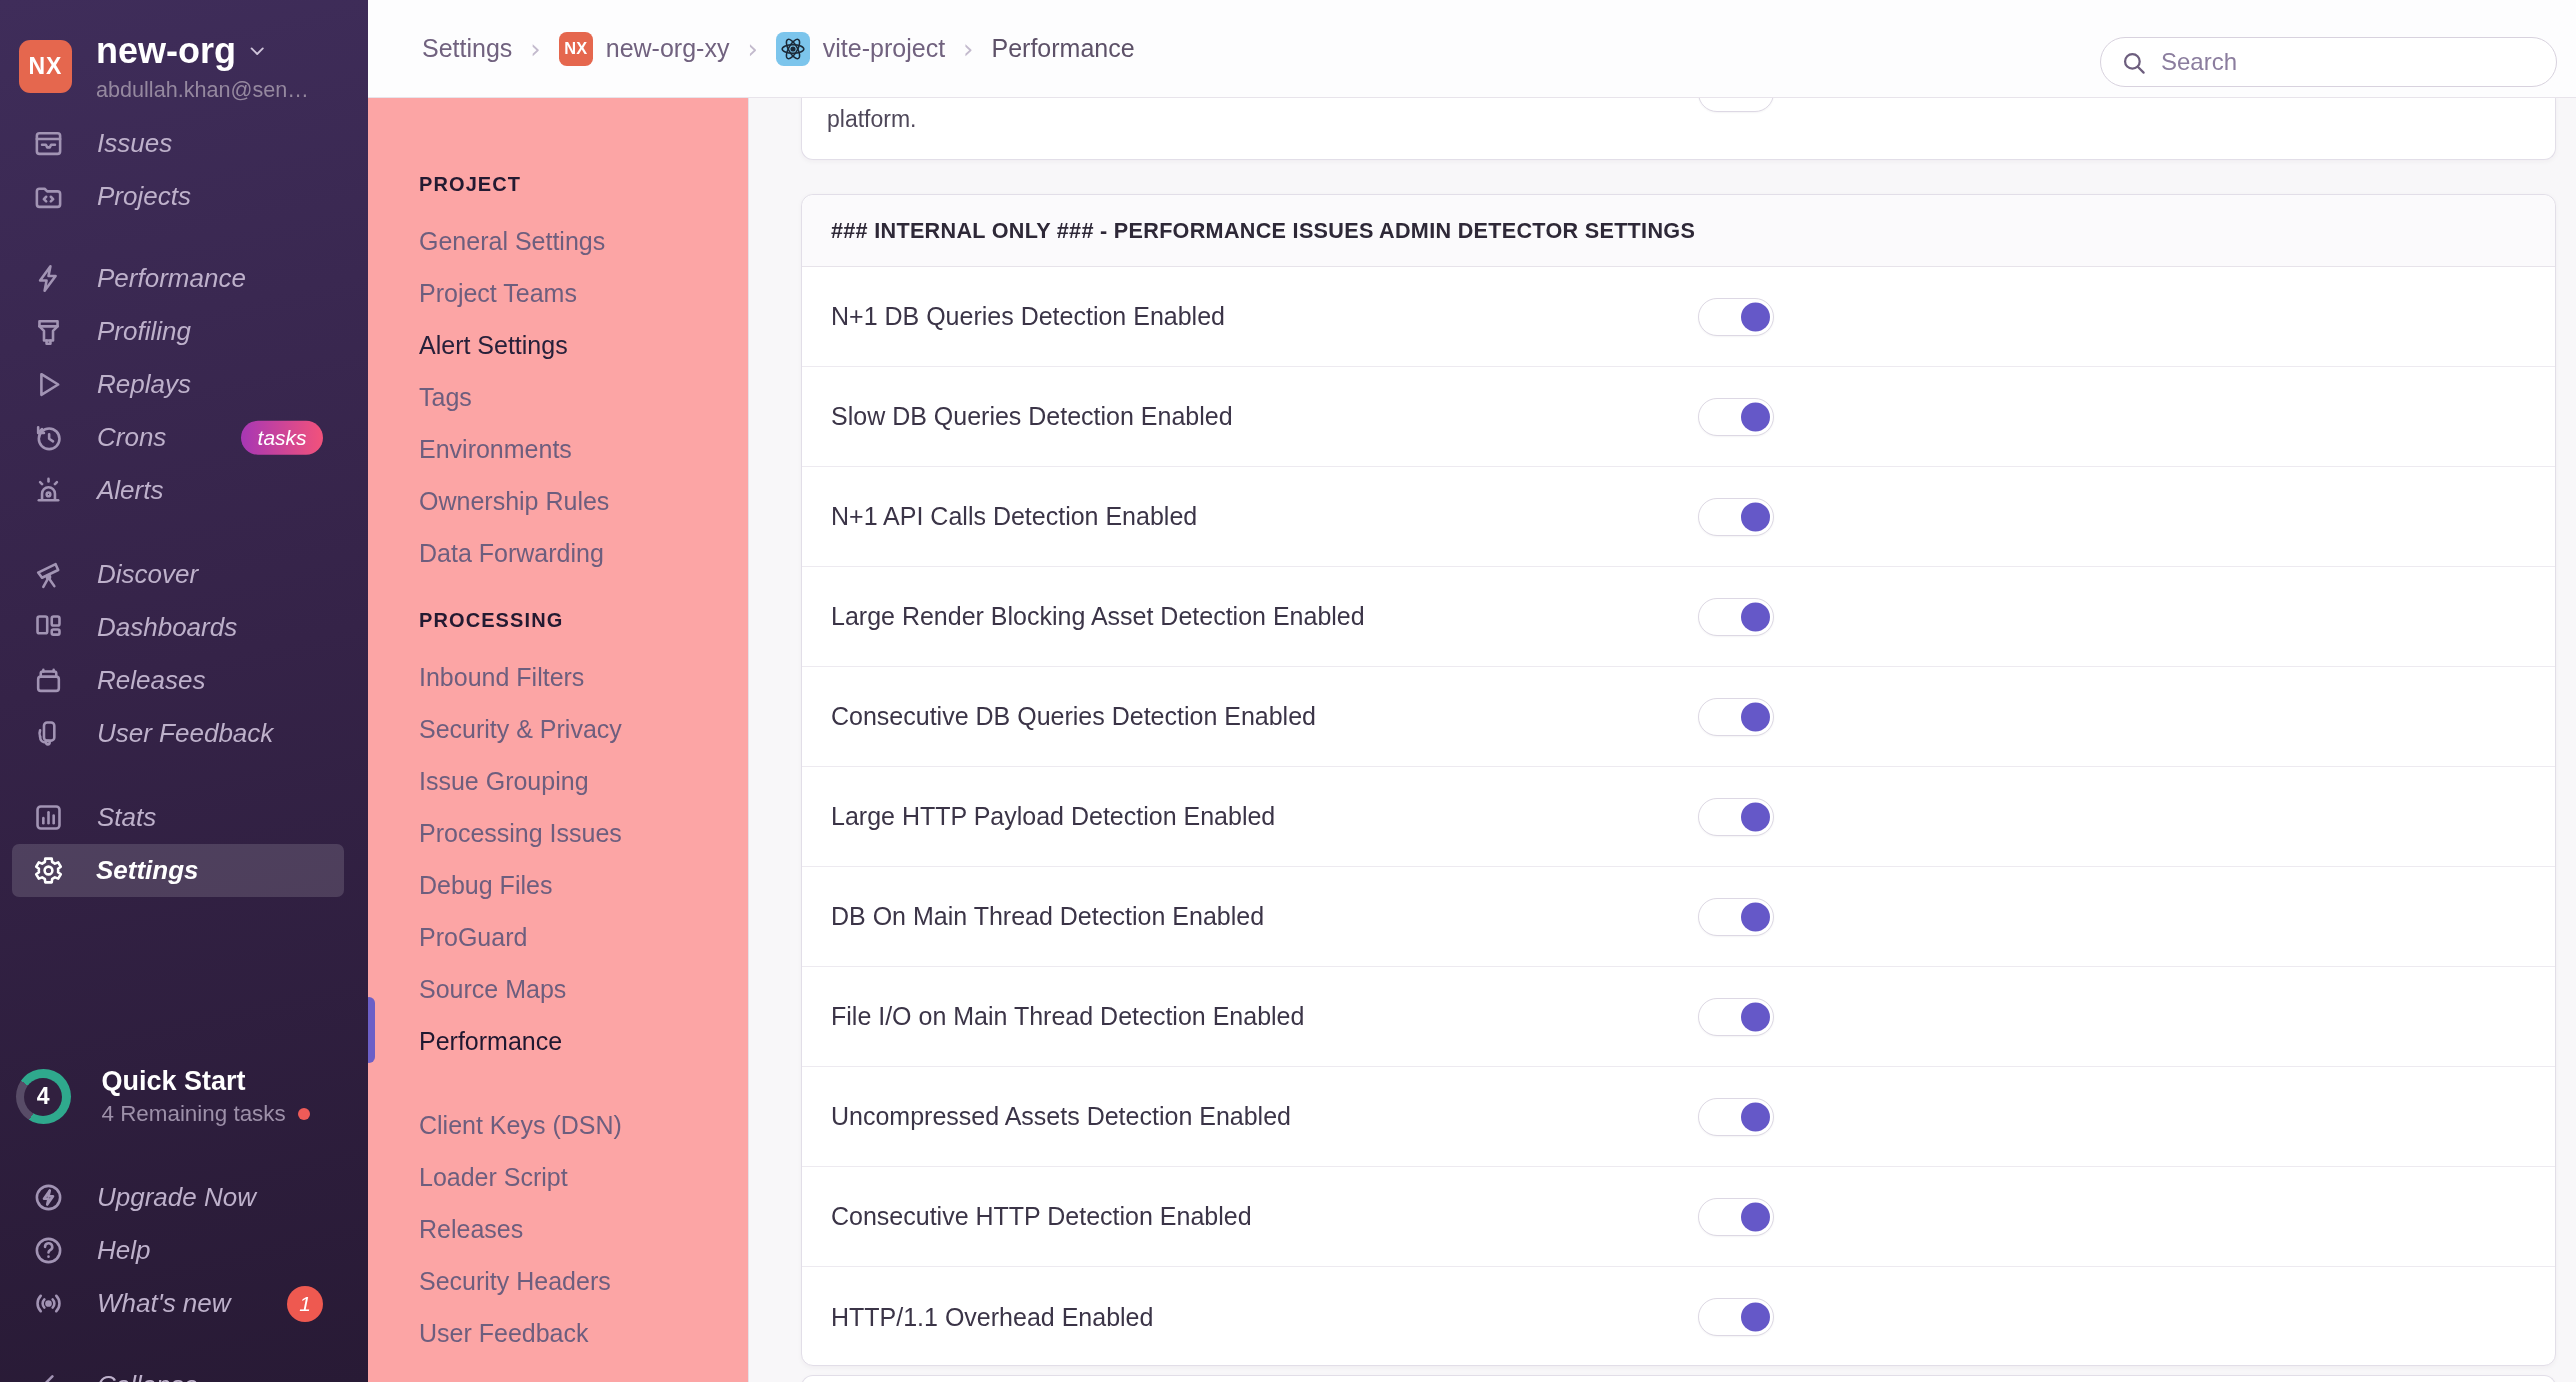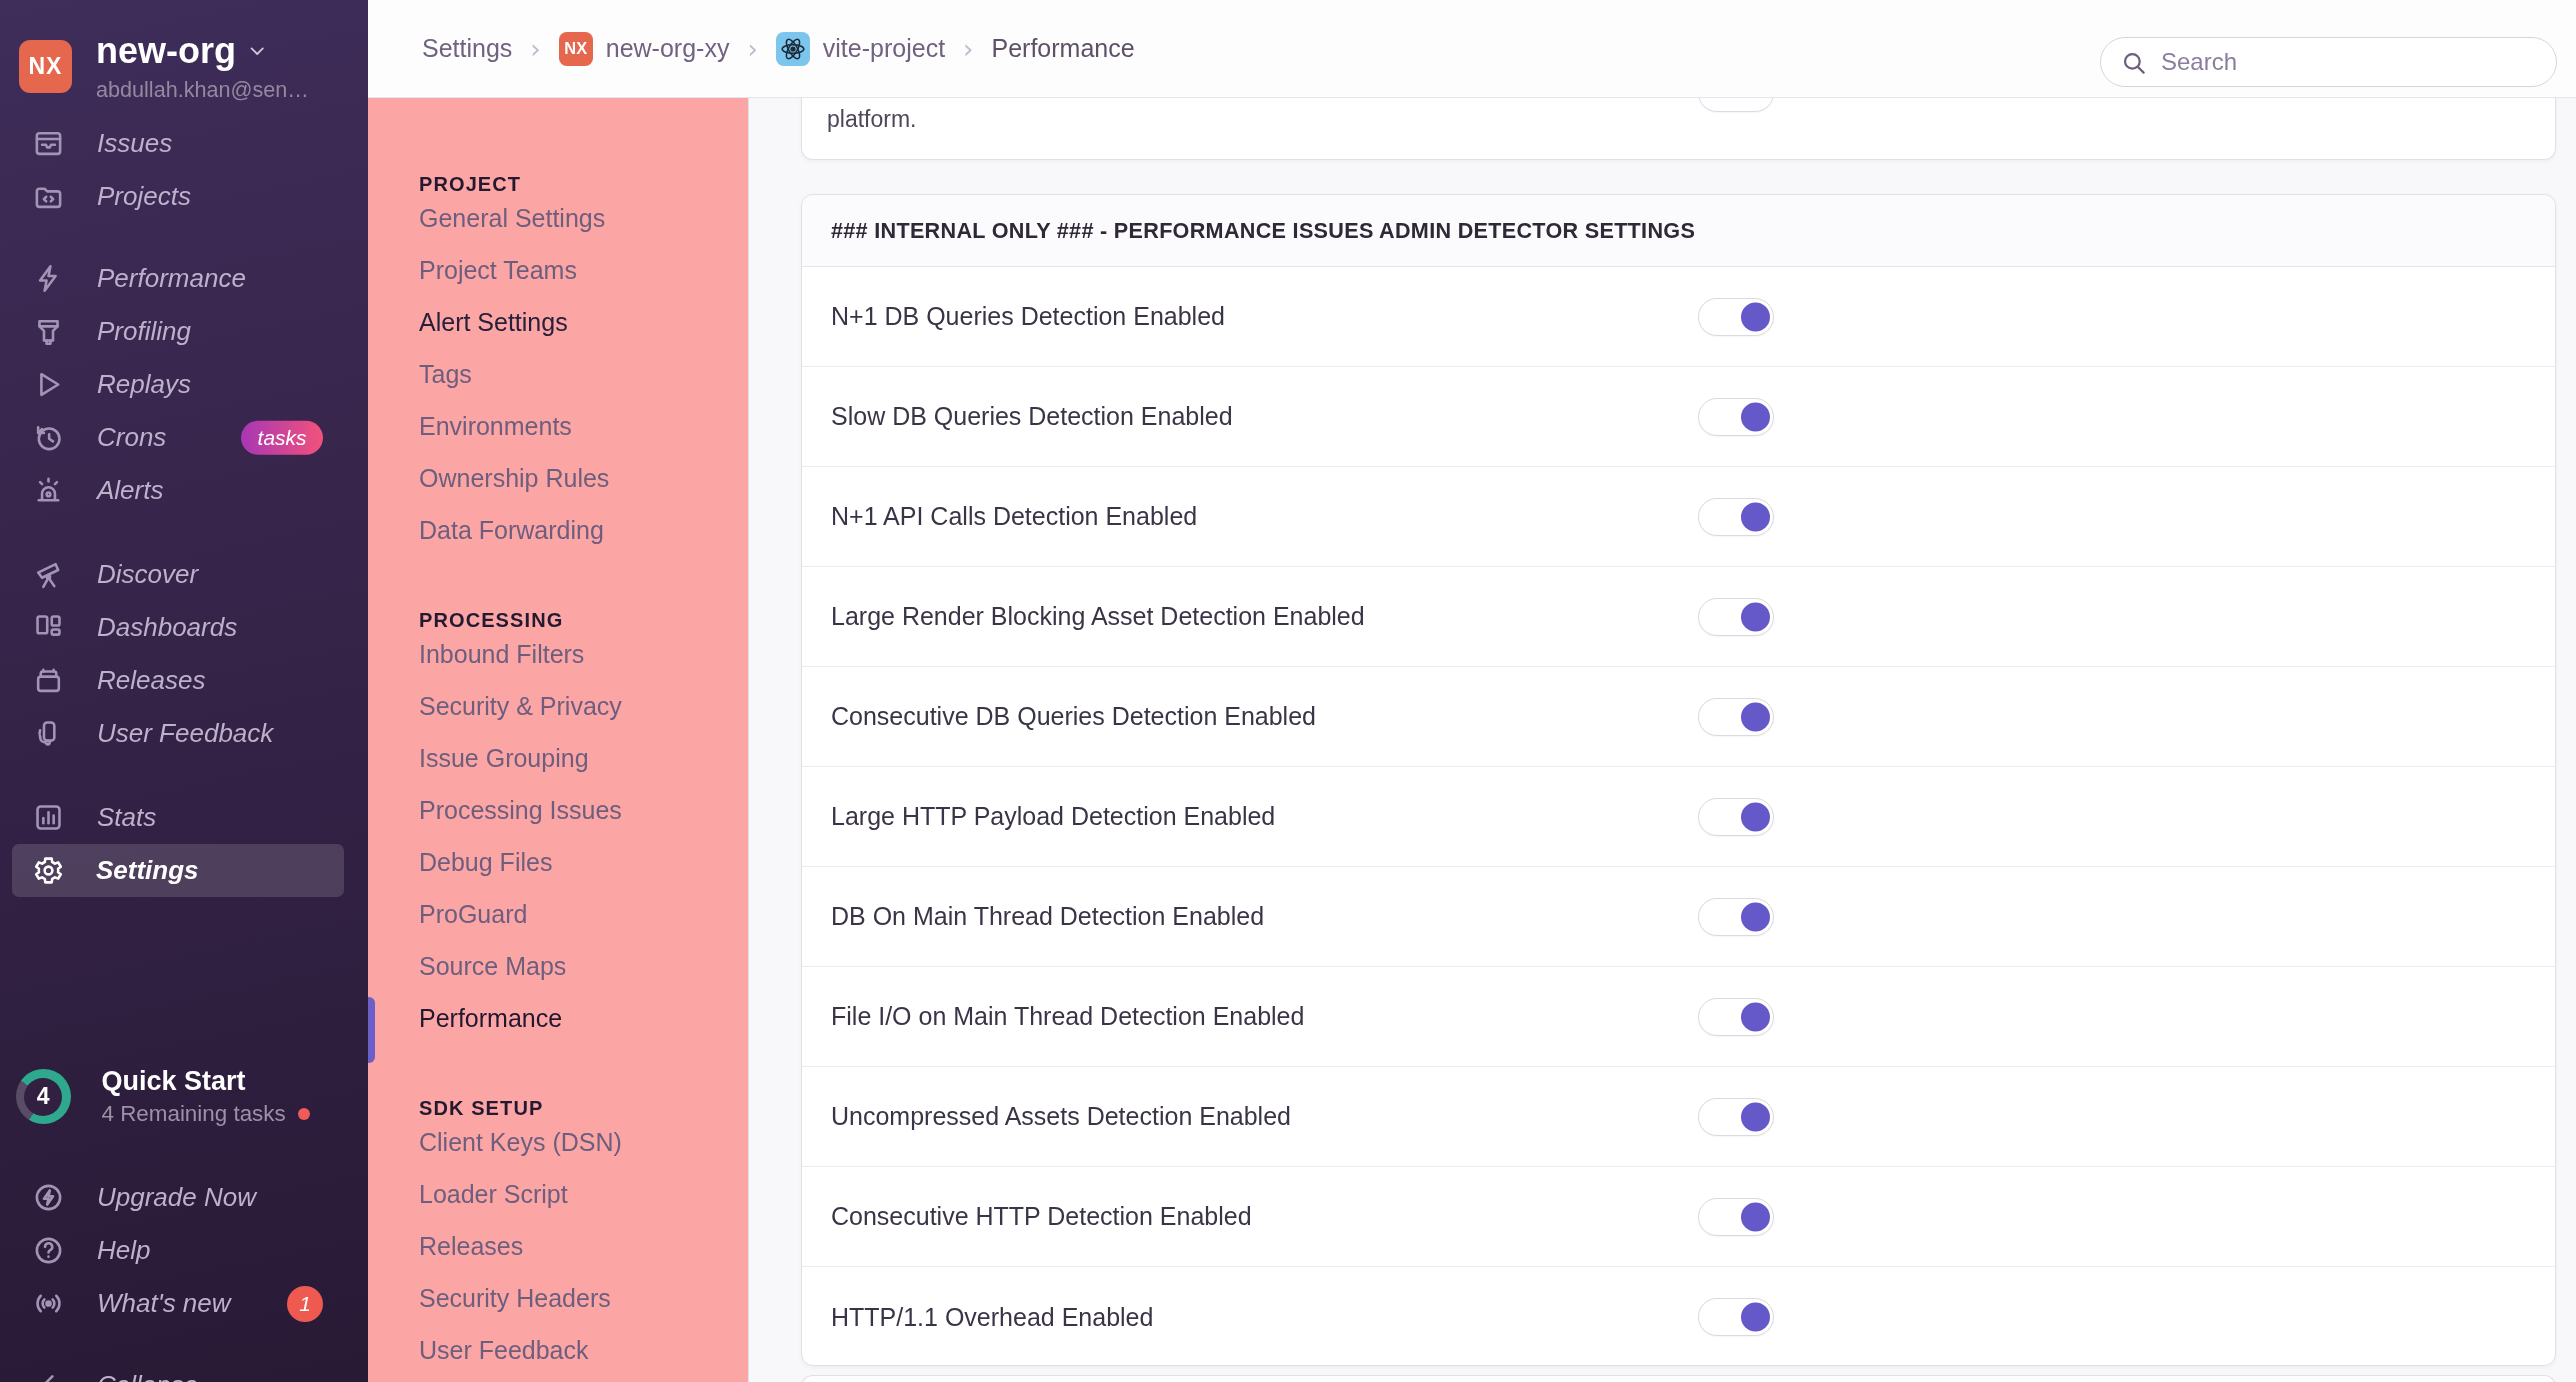--- a/index.html
+++ b/index.html
@@ -64,21 +64,21 @@
   .subnav{
     position:absolute;left:368px;top:0;width:380px;height:1383px;background:#fca5a5;
     border-right:0.9px solid #e5e1e9;z-index:3;
   }
   .subnav-section{position:absolute;left:0;width:380px;}
   .subnav-header{
     height:40px;display:flex;align-items:center;padding-left:51px;
     font-size:20px;font-weight:700;letter-spacing:1.1px;color:#231a31;
   }
   .subnav-item{
-    position:relative;height:52px;display:flex;align-items:flex-start;padding-left:51px;
+    position:relative;height:52px;display:flex;align-items:flex-end;padding-left:51px;
     font-size:25px;color:#6d5e7e;cursor:pointer;white-space:nowrap;
   }
   .subnav-item.emphasis{color:#27203a;}
   .subnav-item.active{color:#1f1830;}
   .subnav-item .active-bar{
     position:absolute;left:-5.2px;top:50%;transform:translateY(-50%);
     width:12px;height:66px;border-radius:6px;background:#6C5FC7;
   }
   
   .topbar{
@@ -408,21 +408,20 @@
       </div>
       <div class="subnav-item">
         <span>Source Maps</span>
       </div>
       <div class="subnav-item active">
         <span class="active-bar"></span>
         <span>Performance</span>
       </div>
     </div>
     <div class="subnav-section" style="top: 1088px;">
-      <div class="subnav-header">SDK SETUP</div>
       <div class="subnav-item">
         <span>Client Keys (DSN)</span>
       </div>
       <div class="subnav-item">
         <span>Loader Script</span>
       </div>
       <div class="subnav-item">
         <span>Releases</span>
       </div>
       <div class="subnav-item">

